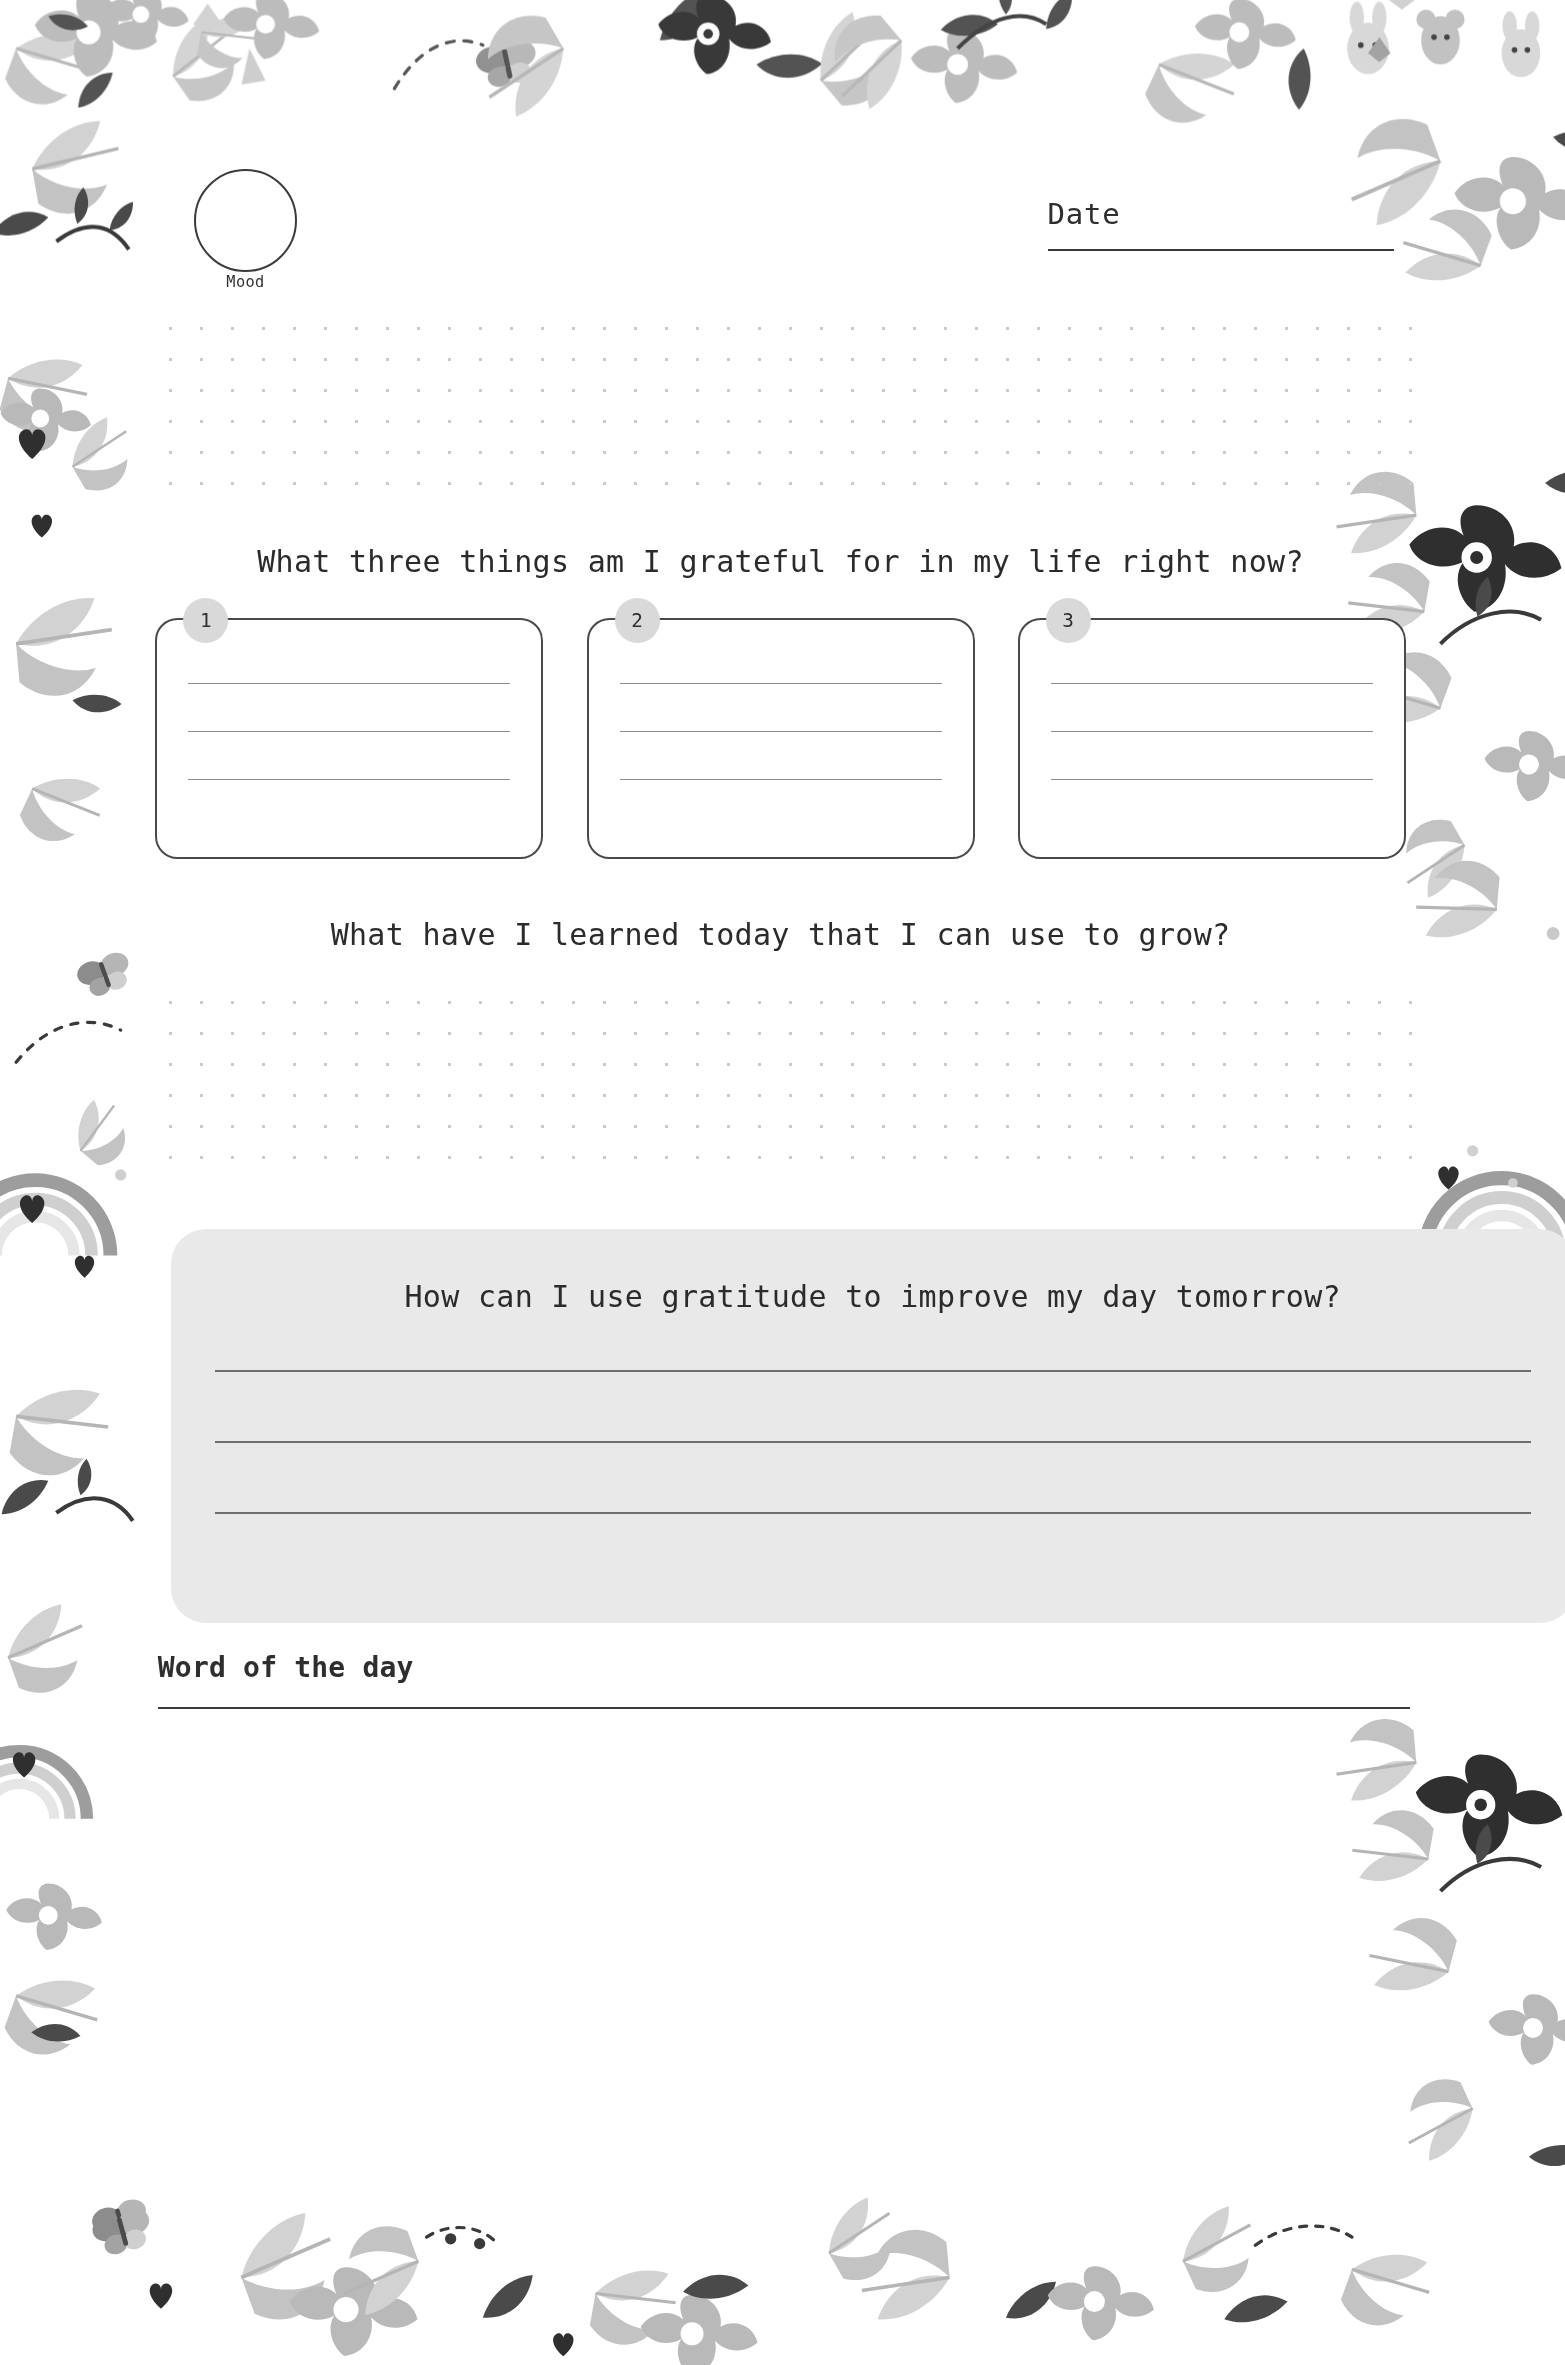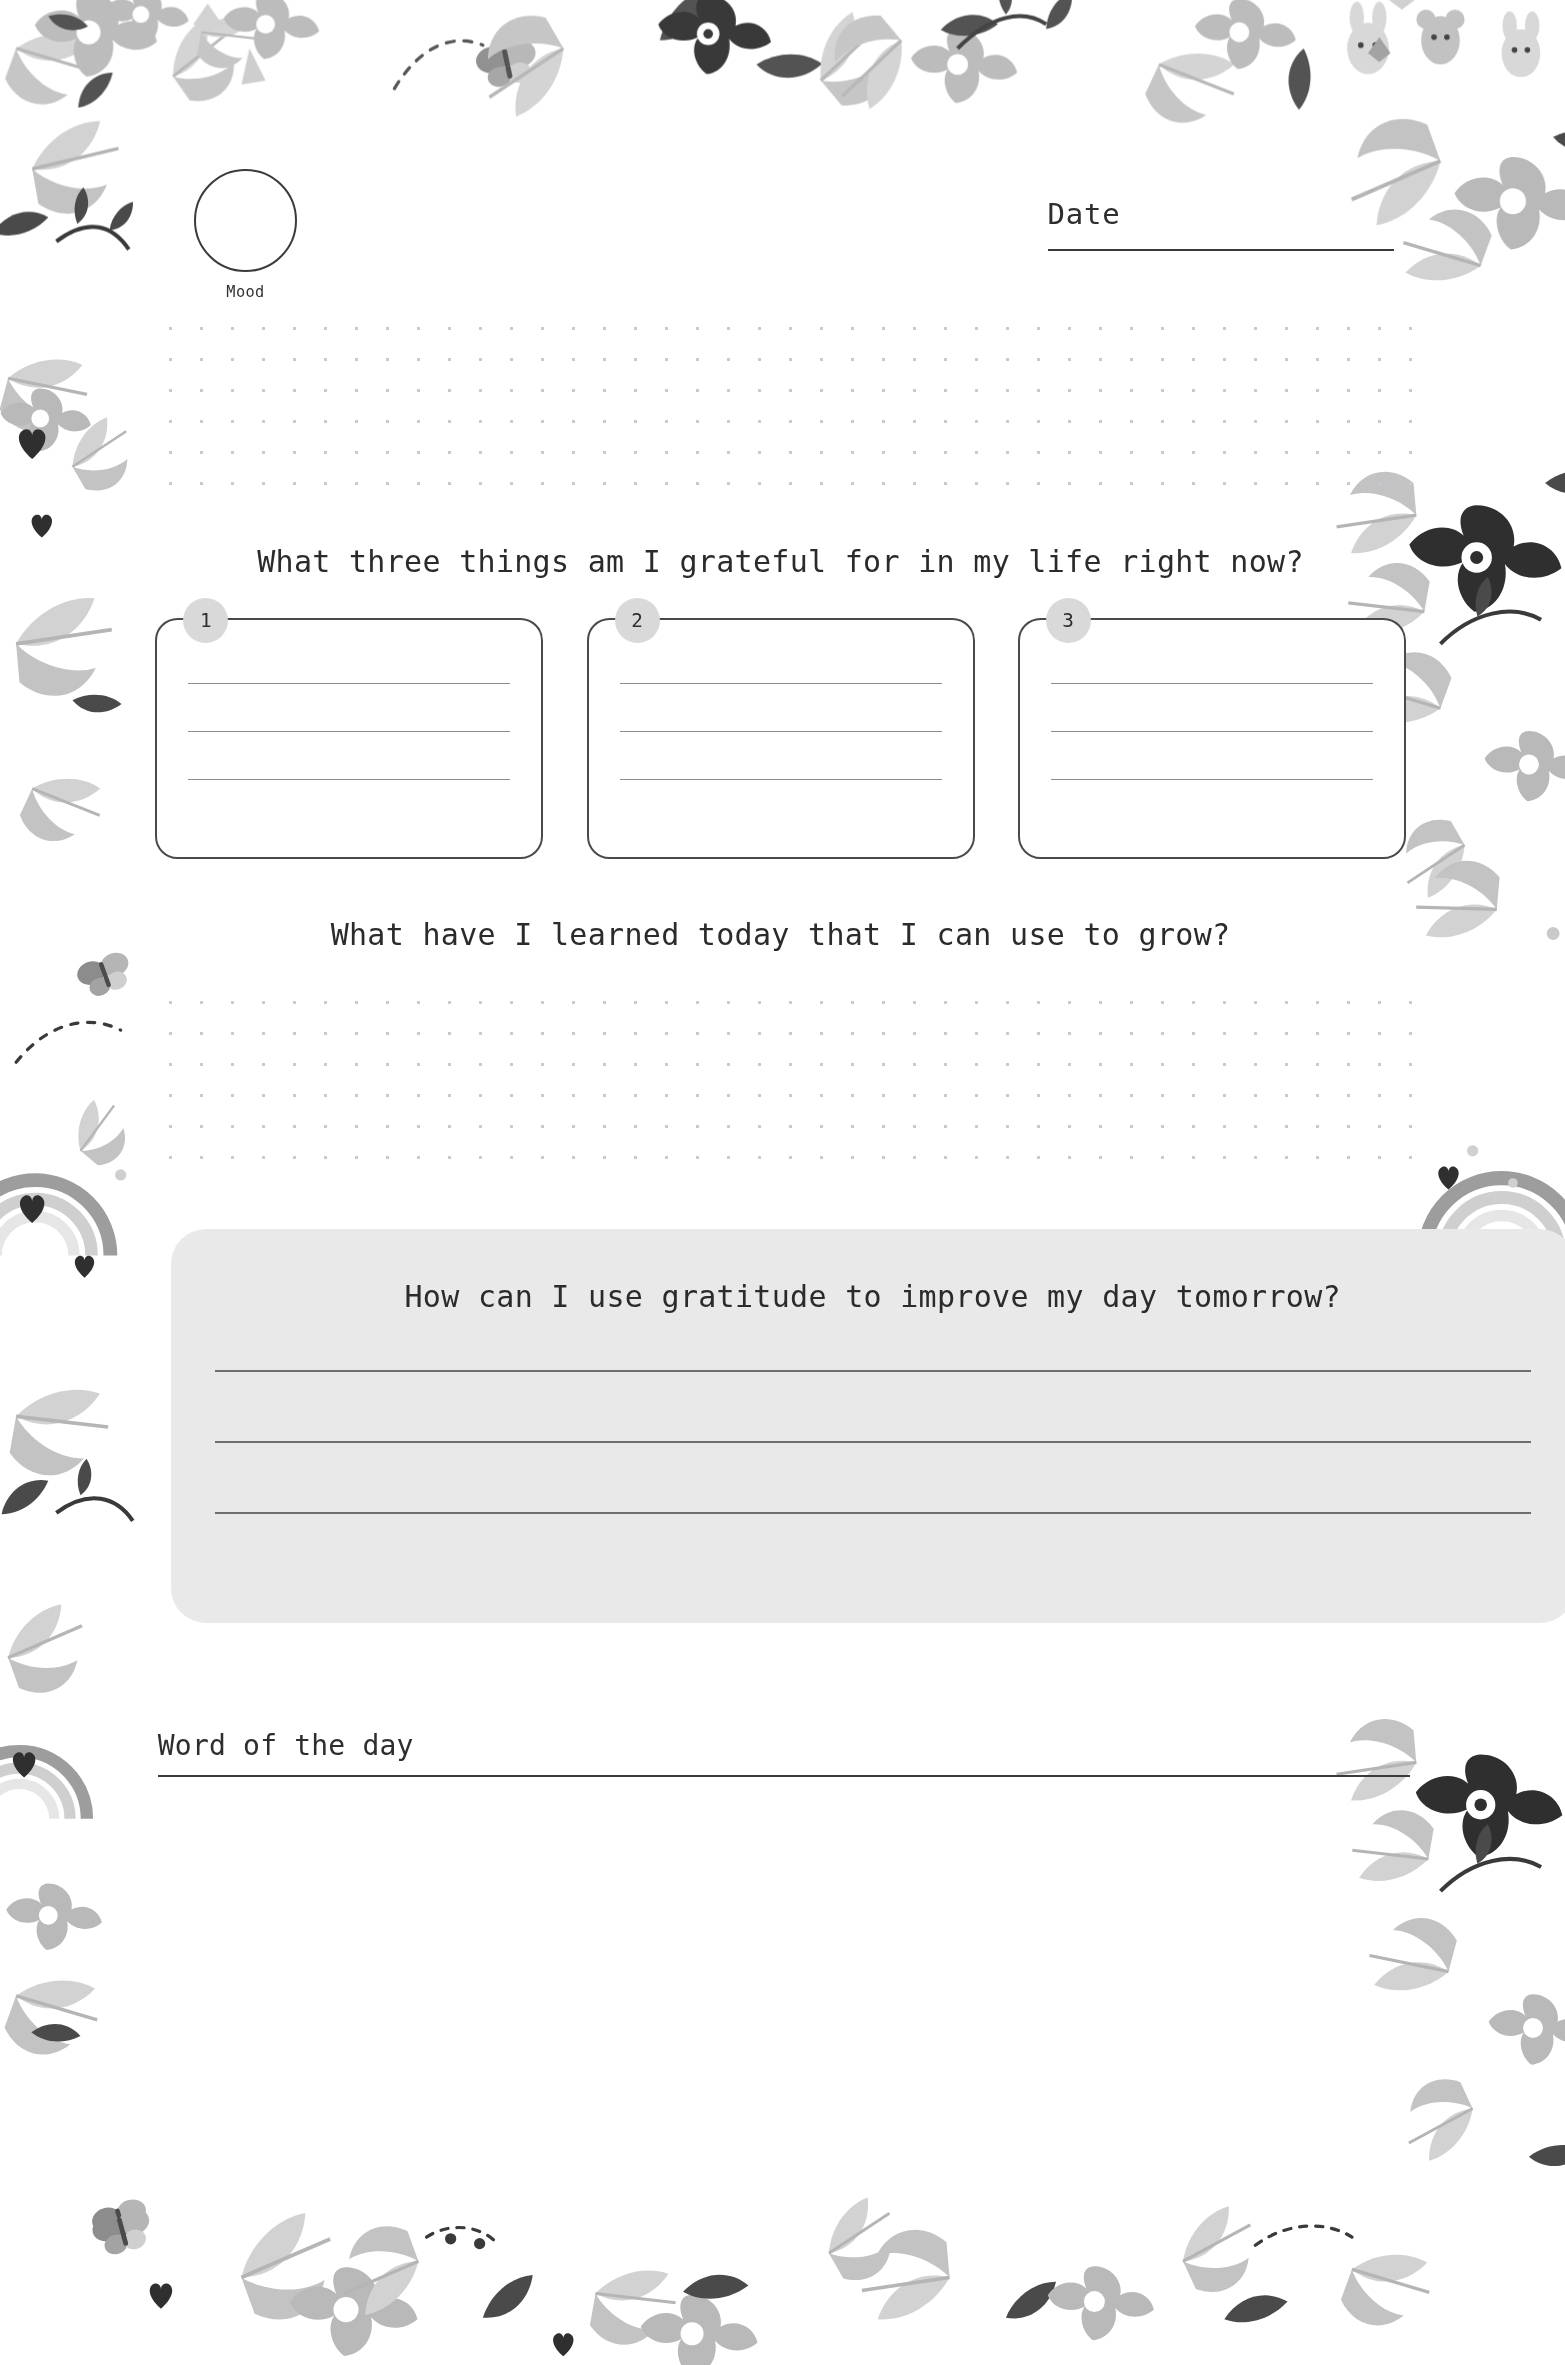--- a/index.html
+++ b/index.html
@@ -52,21 +52,21 @@
   .mood-circle {
     width: 103px;
     height: 103px;
     border: 2.4px solid #3b3b3b;
     border-radius: 50%;
     box-sizing: border-box;
     margin: 0 auto;
     background: #fff;
   }
   .mood-label {
-    margin-top: 11px;
+    margin-top: 1px;
     font-family: "DejaVu Sans Mono", monospace;
     font-size: 15.3px;
     color: #333;
     letter-spacing: 0.4px;
   }
   .date-wrap {
     position: absolute;
     right: 14.5px;
     top: 76px;
     width: 346px;
@@ -177,25 +177,26 @@
   }
   .gray-line {
     height: 0;
     border-bottom: 2.4px solid #6e6e6e;
     margin-bottom: 69px;
   }
   .gray-line:last-child { margin-bottom: 0; }
 
   
   .word-wrap {
-    margin-top: 106px;
+    margin-top: 28px;
     margin-left: 4.8px;
     width: 1252px;
     border-bottom: 2.4px solid #3b3b3b;
-    padding-bottom: 13px;
+    padding-bottom: 23px;
+    font-weight: bold;
   }
   .word-label {
     font-family: "DejaVu Sans Mono", monospace;
     font-size: 28px;
     color: #2e2e2e;
     letter-spacing: 0.2px;
   }
 </style>
 </head>
 <body>

